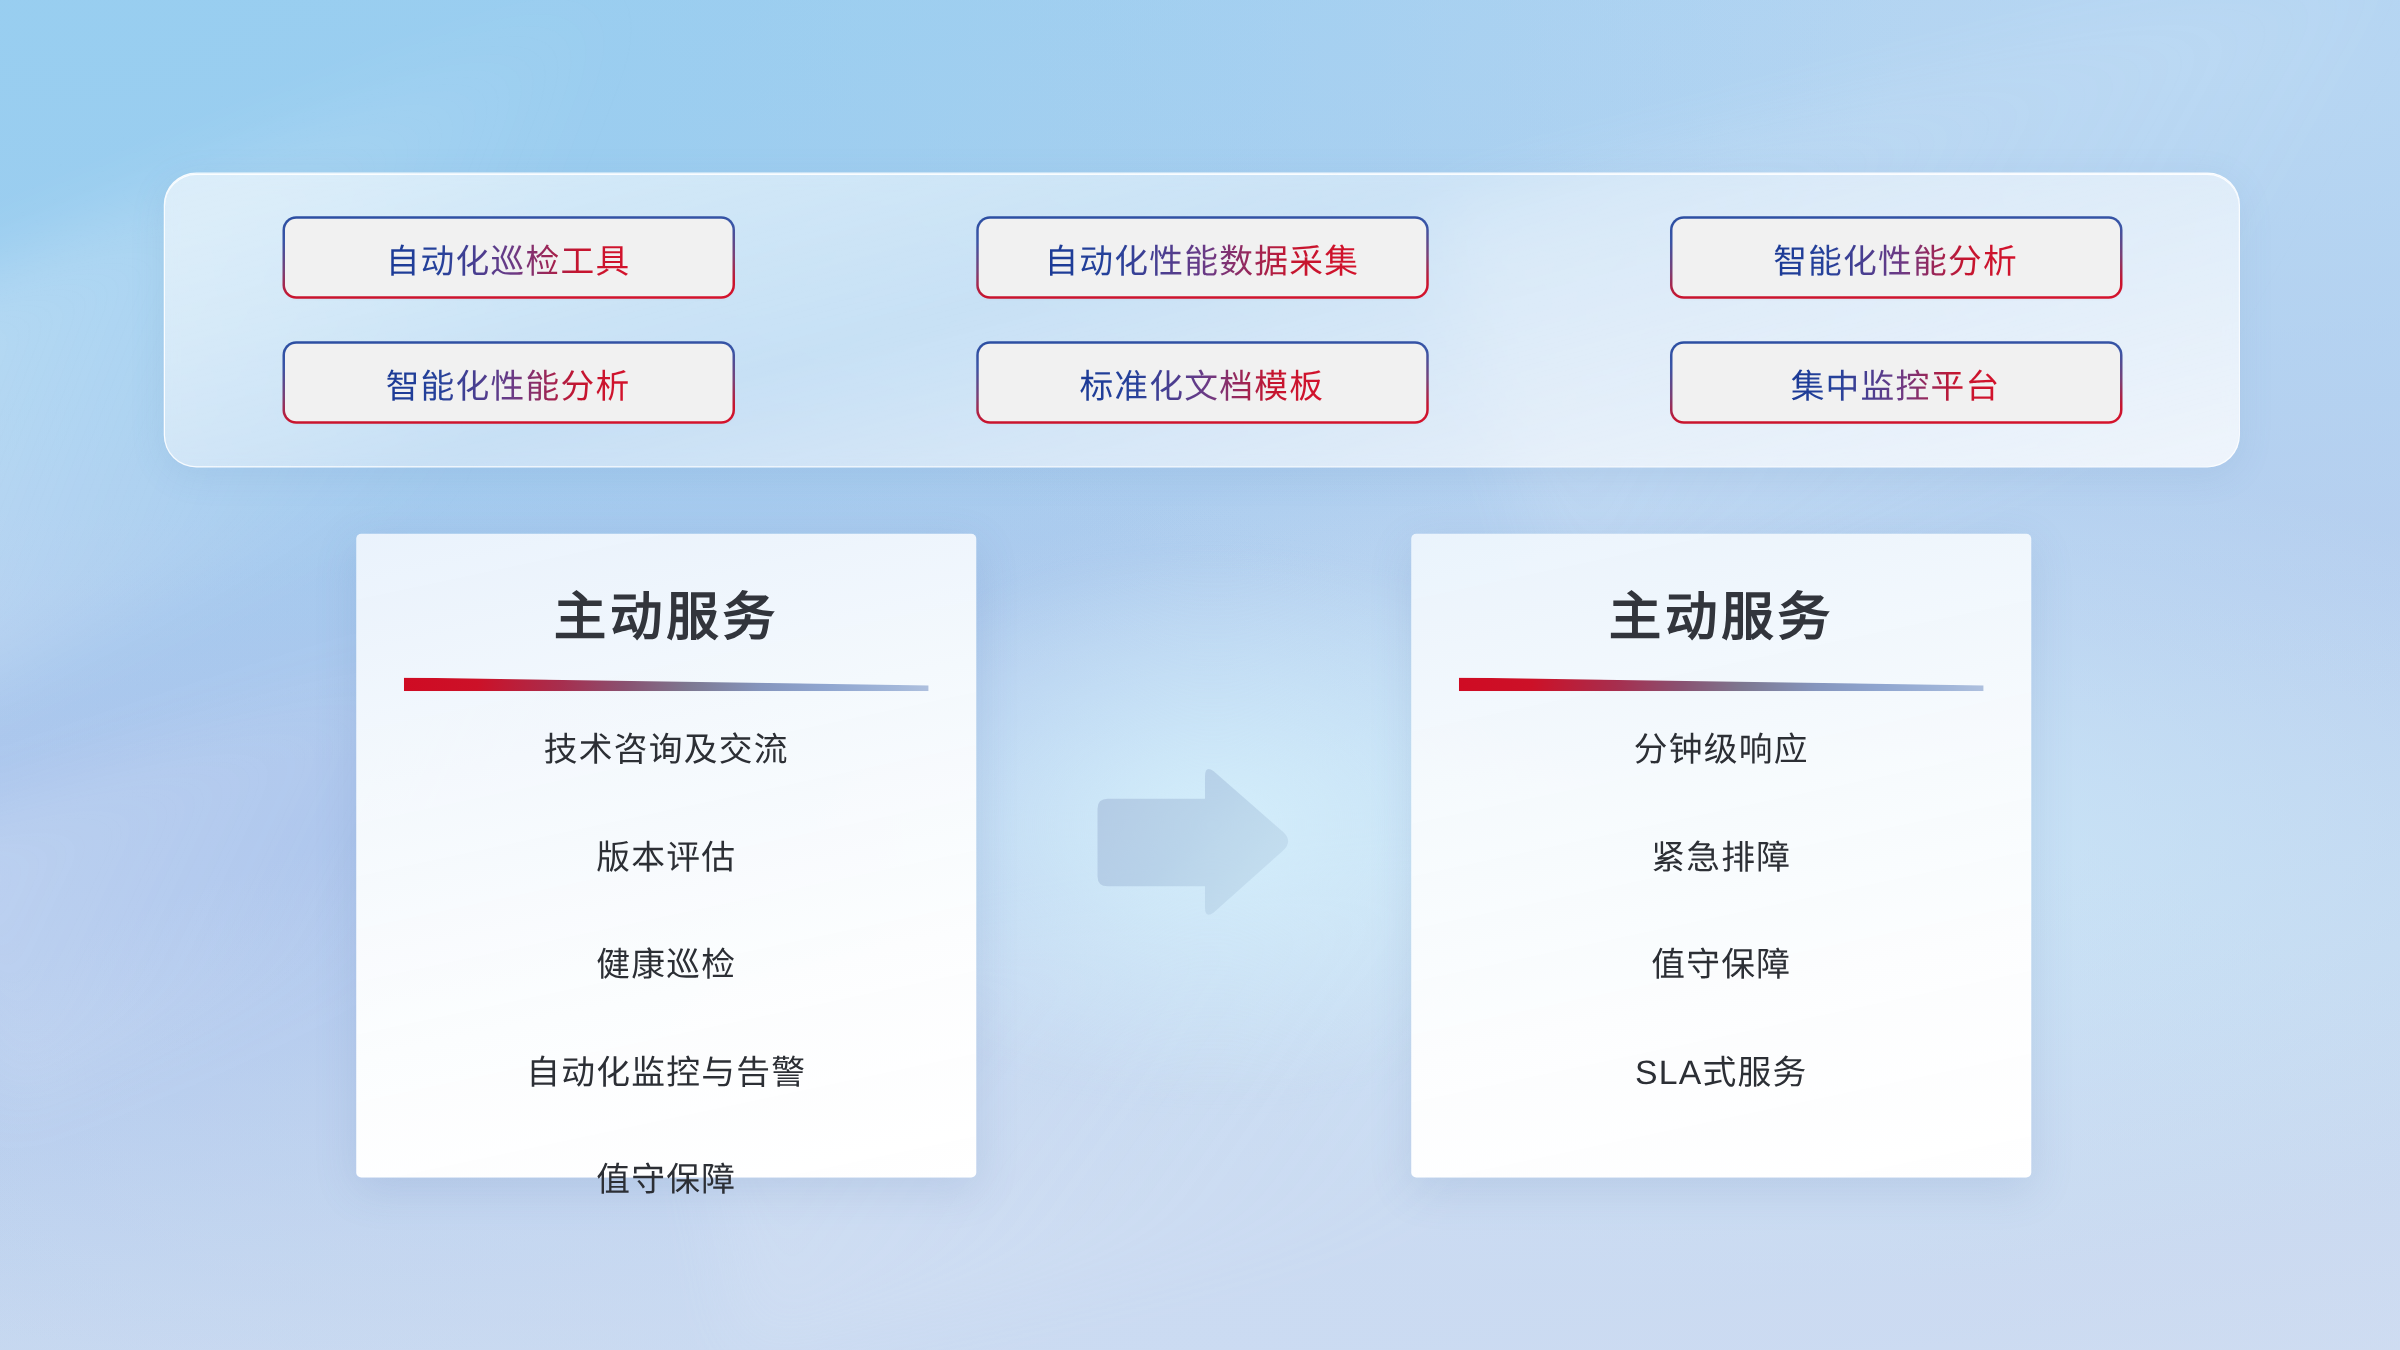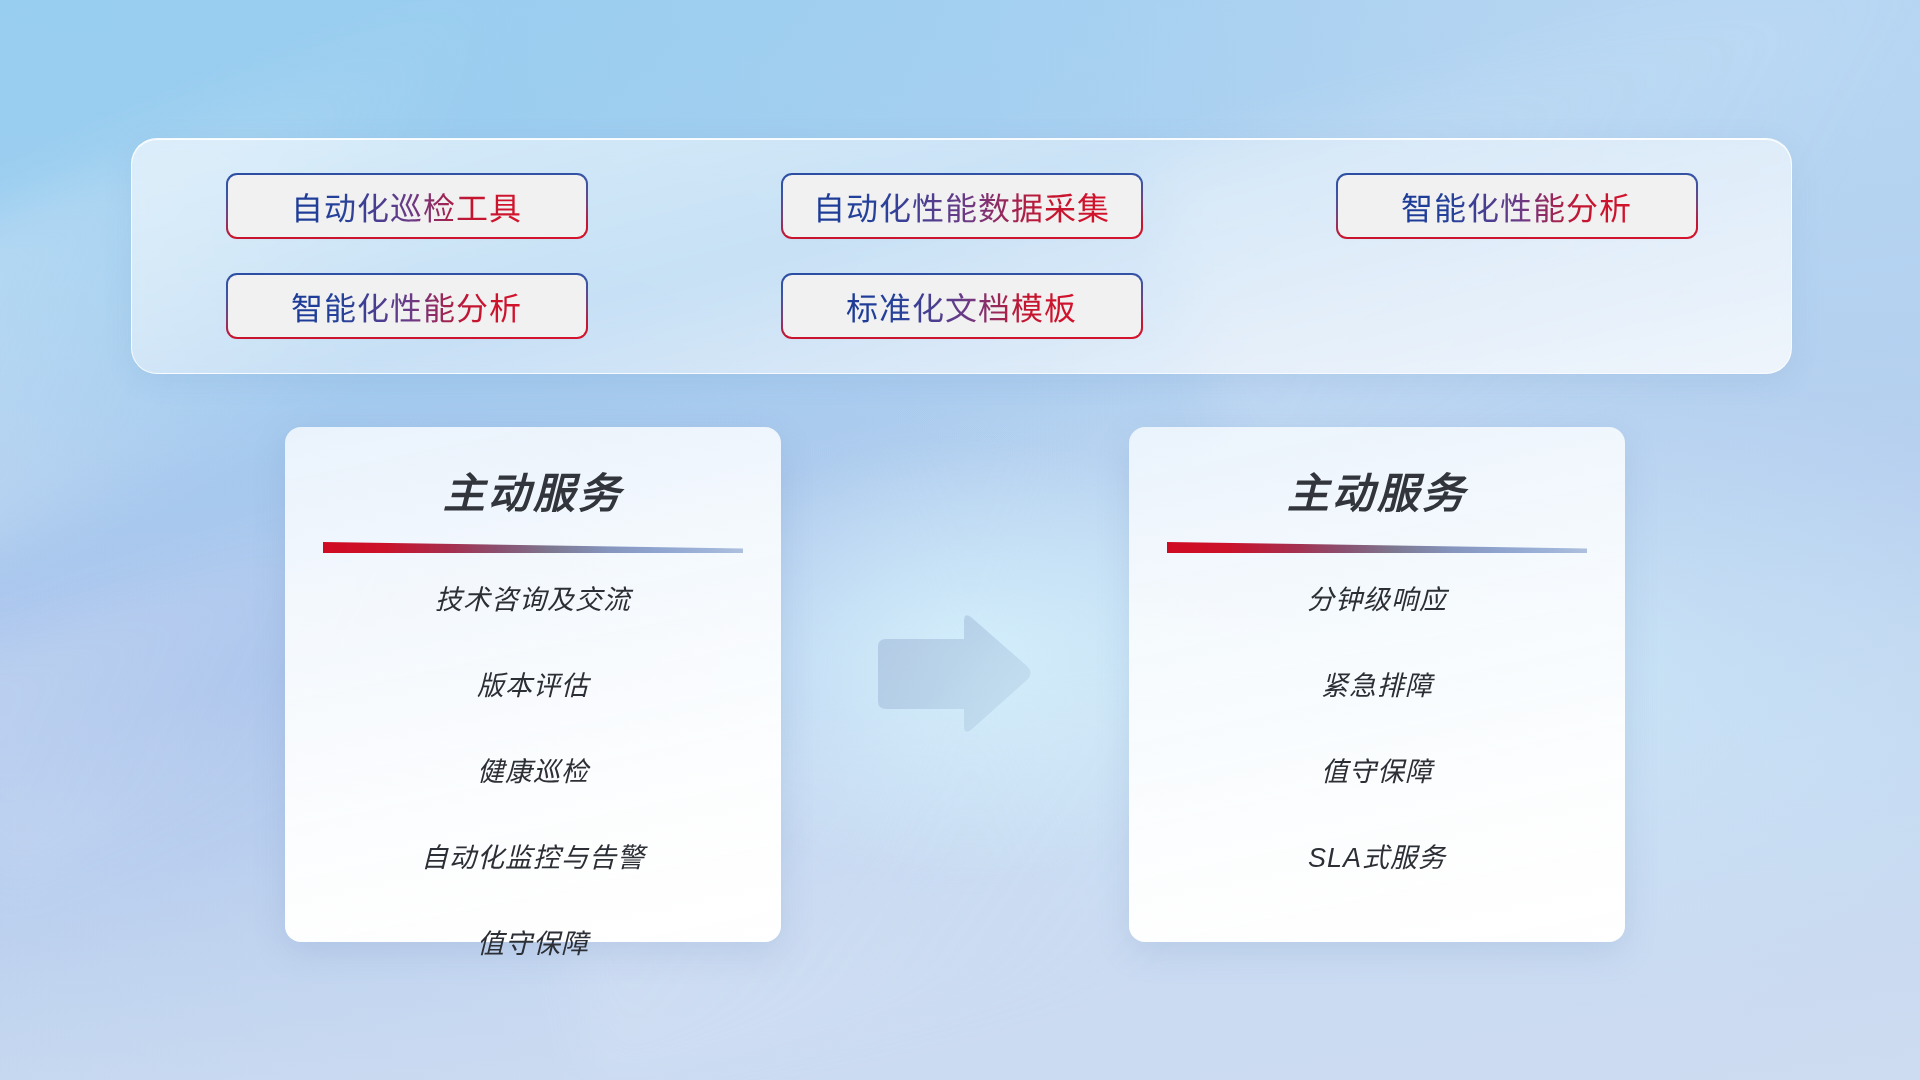--- a/index.html
+++ b/index.html
@@ -78,21 +78,21 @@
     content: "";
     position: absolute;
     inset: -2px;
     border-radius: 11px;
     background: linear-gradient(178deg, #2b4ea2 0%, #3a55a6 26%, #7a4076 56%, #c8142e 82%, #d6132c 100%);
     z-index: 0;
   }
   .tag-box > .tag-label {
     position: relative;
     z-index: 2;
-    font-size: 32px;
+    font-size: 27px;
     letter-spacing: 1px;
     font-weight: 400;
     white-space: nowrap;
     background: linear-gradient(90deg, #1b3a96 0%, #26429b 22%, #6c3a85 52%, #c4152f 78%, #d4122b 100%);
     -webkit-background-clip: text;
     background-clip: text;
     color: transparent;
     -webkit-text-fill-color: transparent;
   }
   .tag-box > .tag-inner {
@@ -102,25 +102,24 @@
     background: #f1f1f1;
     z-index: 1;
   }
 
   
   .card {
     position: absolute;
     top: 427px;
     width: 496px;
     height: 515px;
-    border-radius: 16px;
+    border-radius: 4px;
     background:
       linear-gradient(168deg, rgba(236,244,252,0.96) 0%, rgba(246,250,253,0.97) 34%, rgba(252,253,254,0.99) 68%, #ffffff 100%);
     box-shadow: 0 10px 34px rgba(84,120,172,0.16);
-    font-style: italic;
   }
   .card::before {
     content: "";
     position: absolute;
     inset: -1.5px;
     border-radius: 17px;
     background: linear-gradient(178deg,
       #5d7fc0 0%, #7e93c9 8%, #b6c2dd 20%, #d7d9e2 34%,
       #e8cfd3 50%, #f0aeb5 64%, #ee7b87 76%, #e33b4e 88%, #d9102a 100%);
     z-index: -1;
@@ -211,20 +210,24 @@
       <div class="tag-box">
         <div class="tag-inner"></div>
         <span class="tag-label">智能化性能分析</span>
       </div>
 
       <div class="tag-box">
         <div class="tag-inner"></div>
         <span class="tag-label">标准化文档模板</span>
       </div>
 
+      <div class="tag-box">
+        <div class="tag-inner"></div>
+        <span class="tag-label">集中监控平台</span>
+      </div>
 
     </div>
   </div>
 
   <div class="card left">
     <div class="card-title">主动服务</div>
     <div class="card-divider">
       <div class="bar"></div>
     </div>
     <ul class="card-list">

